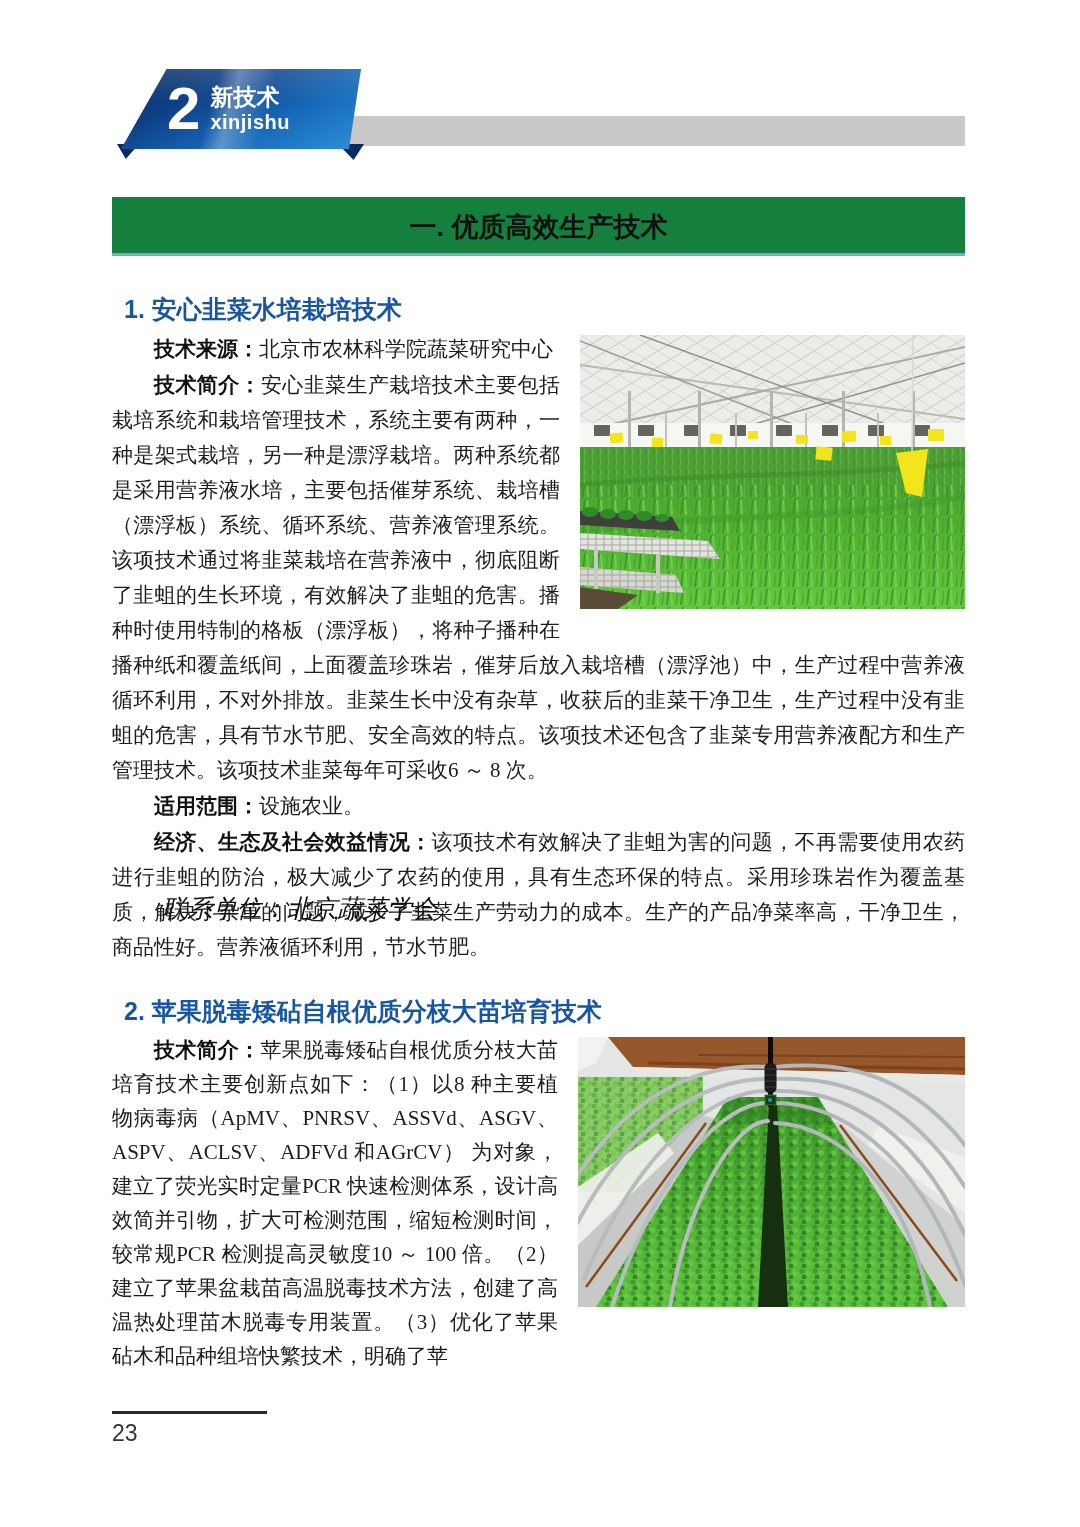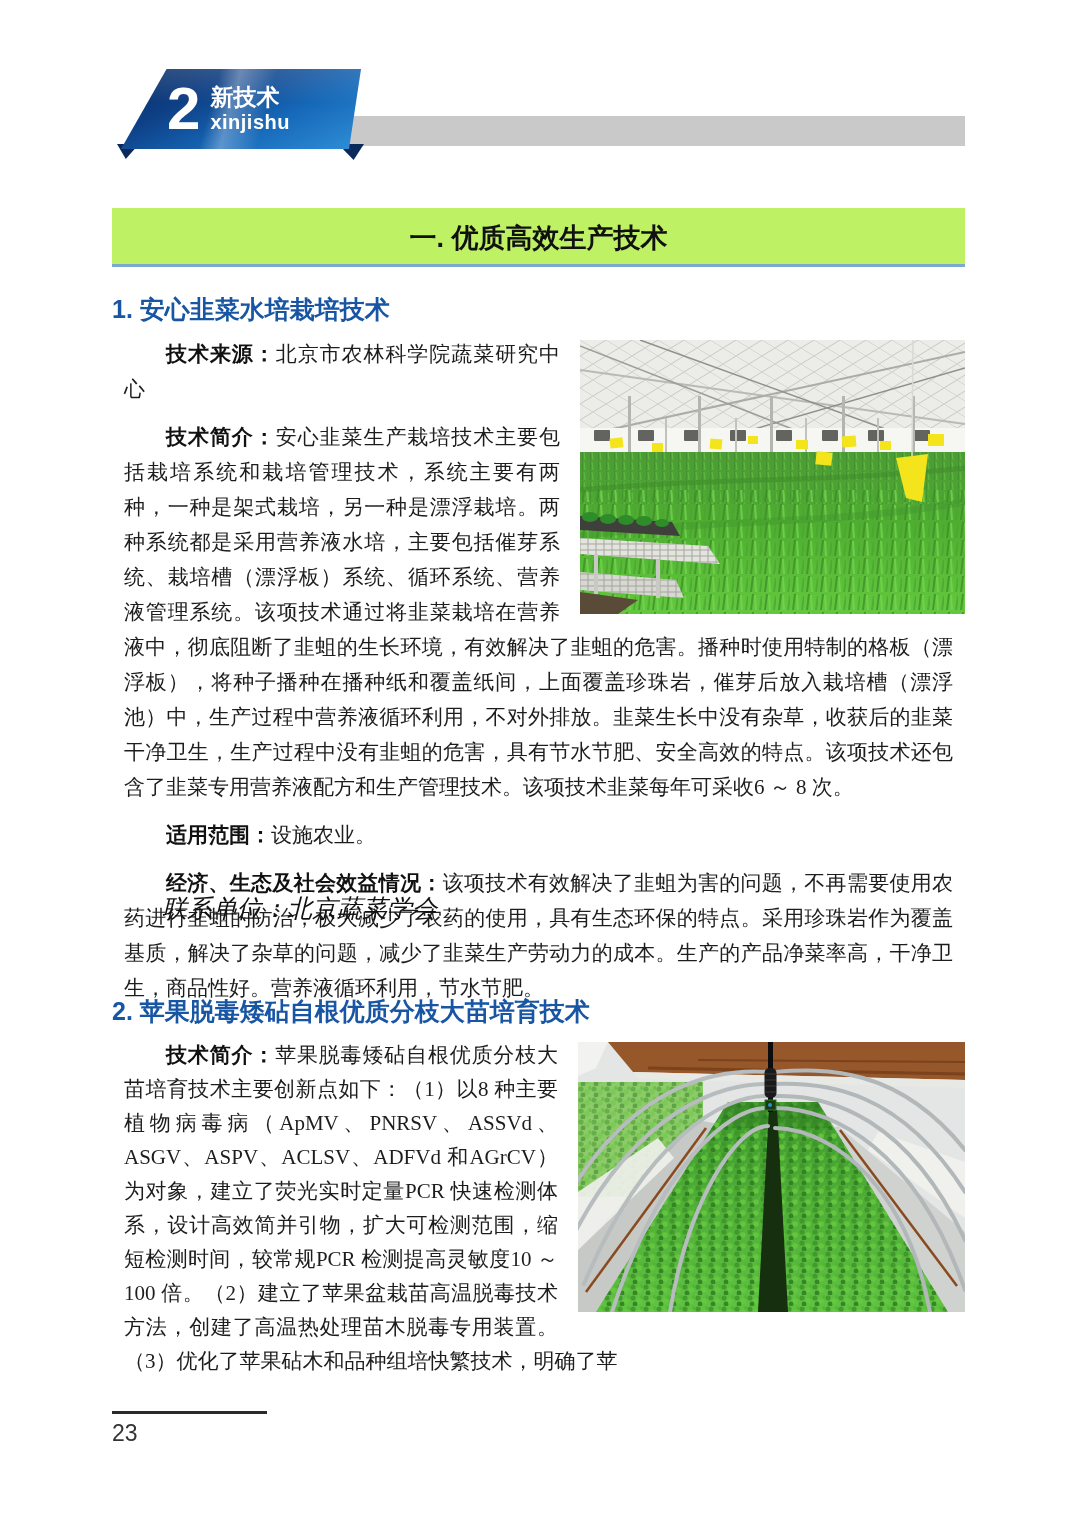--- a/index.html
+++ b/index.html
@@ -32,39 +32,39 @@
   .badge-num {
     font-family:"Liberation Sans", sans-serif; font-weight:700;
     font-size:60px; line-height:1; margin-right:10px;
   }
   .badge-txt { display:flex; flex-direction:column; line-height:1.15; }
   .badge-title { font-family:"Liberation Sans", sans-serif; font-weight:700; font-size:23px; }
   .badge-sub   { font-family:"Liberation Sans", sans-serif; font-weight:700; font-size:20px; letter-spacing:.5px; }
 
   
   .banner {
-    position:absolute; left:112px; top:208px; width:853px; height:59px;
-    background:#bef264; display:flex; align-items:center; justify-content:center;
+    position:absolute; left:112px; top:197px; width:853px; height:59px;
+    background:#15803d; display:flex; align-items:center; justify-content:center;
     box-shadow: inset 0 -3px 0 #7da9cf;
   }
   .banner span {
     font-family:"Liberation Sans", sans-serif; font-weight:700;
     font-size:27px; color:#111;
   }
 
   
   .sec { position:absolute; left:112px; width:853px; }
   .sec1 { top:294px; }
   .sec2 { top:996px; }
   .sec-title {
-    margin:0 0 7px 0; font-family:"Liberation Sans", sans-serif; font-weight:700;
+    margin:0 0 7px 12px; font-family:"Liberation Sans", sans-serif; font-weight:700;
     font-size:25px; color:#1856a4; line-height:1.2;
   }
   .sec-body p {
-    margin:12px; text-indent:2em; text-align:justify;
+    margin:0; text-indent:2em; text-align:justify;
     font-size:21px; line-height:35px; color:#1d1d1d;
   }
   .sec2 .sec-body p { line-height:34px; }
   .lbl { font-family:"Liberation Sans", sans-serif; font-weight:700; color:#111; }
   .photo {
     float:right; margin:4px 0 10px 20px; padding:0; border:none;
     line-height:0; background:#eee;
   }
   .photo svg { display:block; }
 

